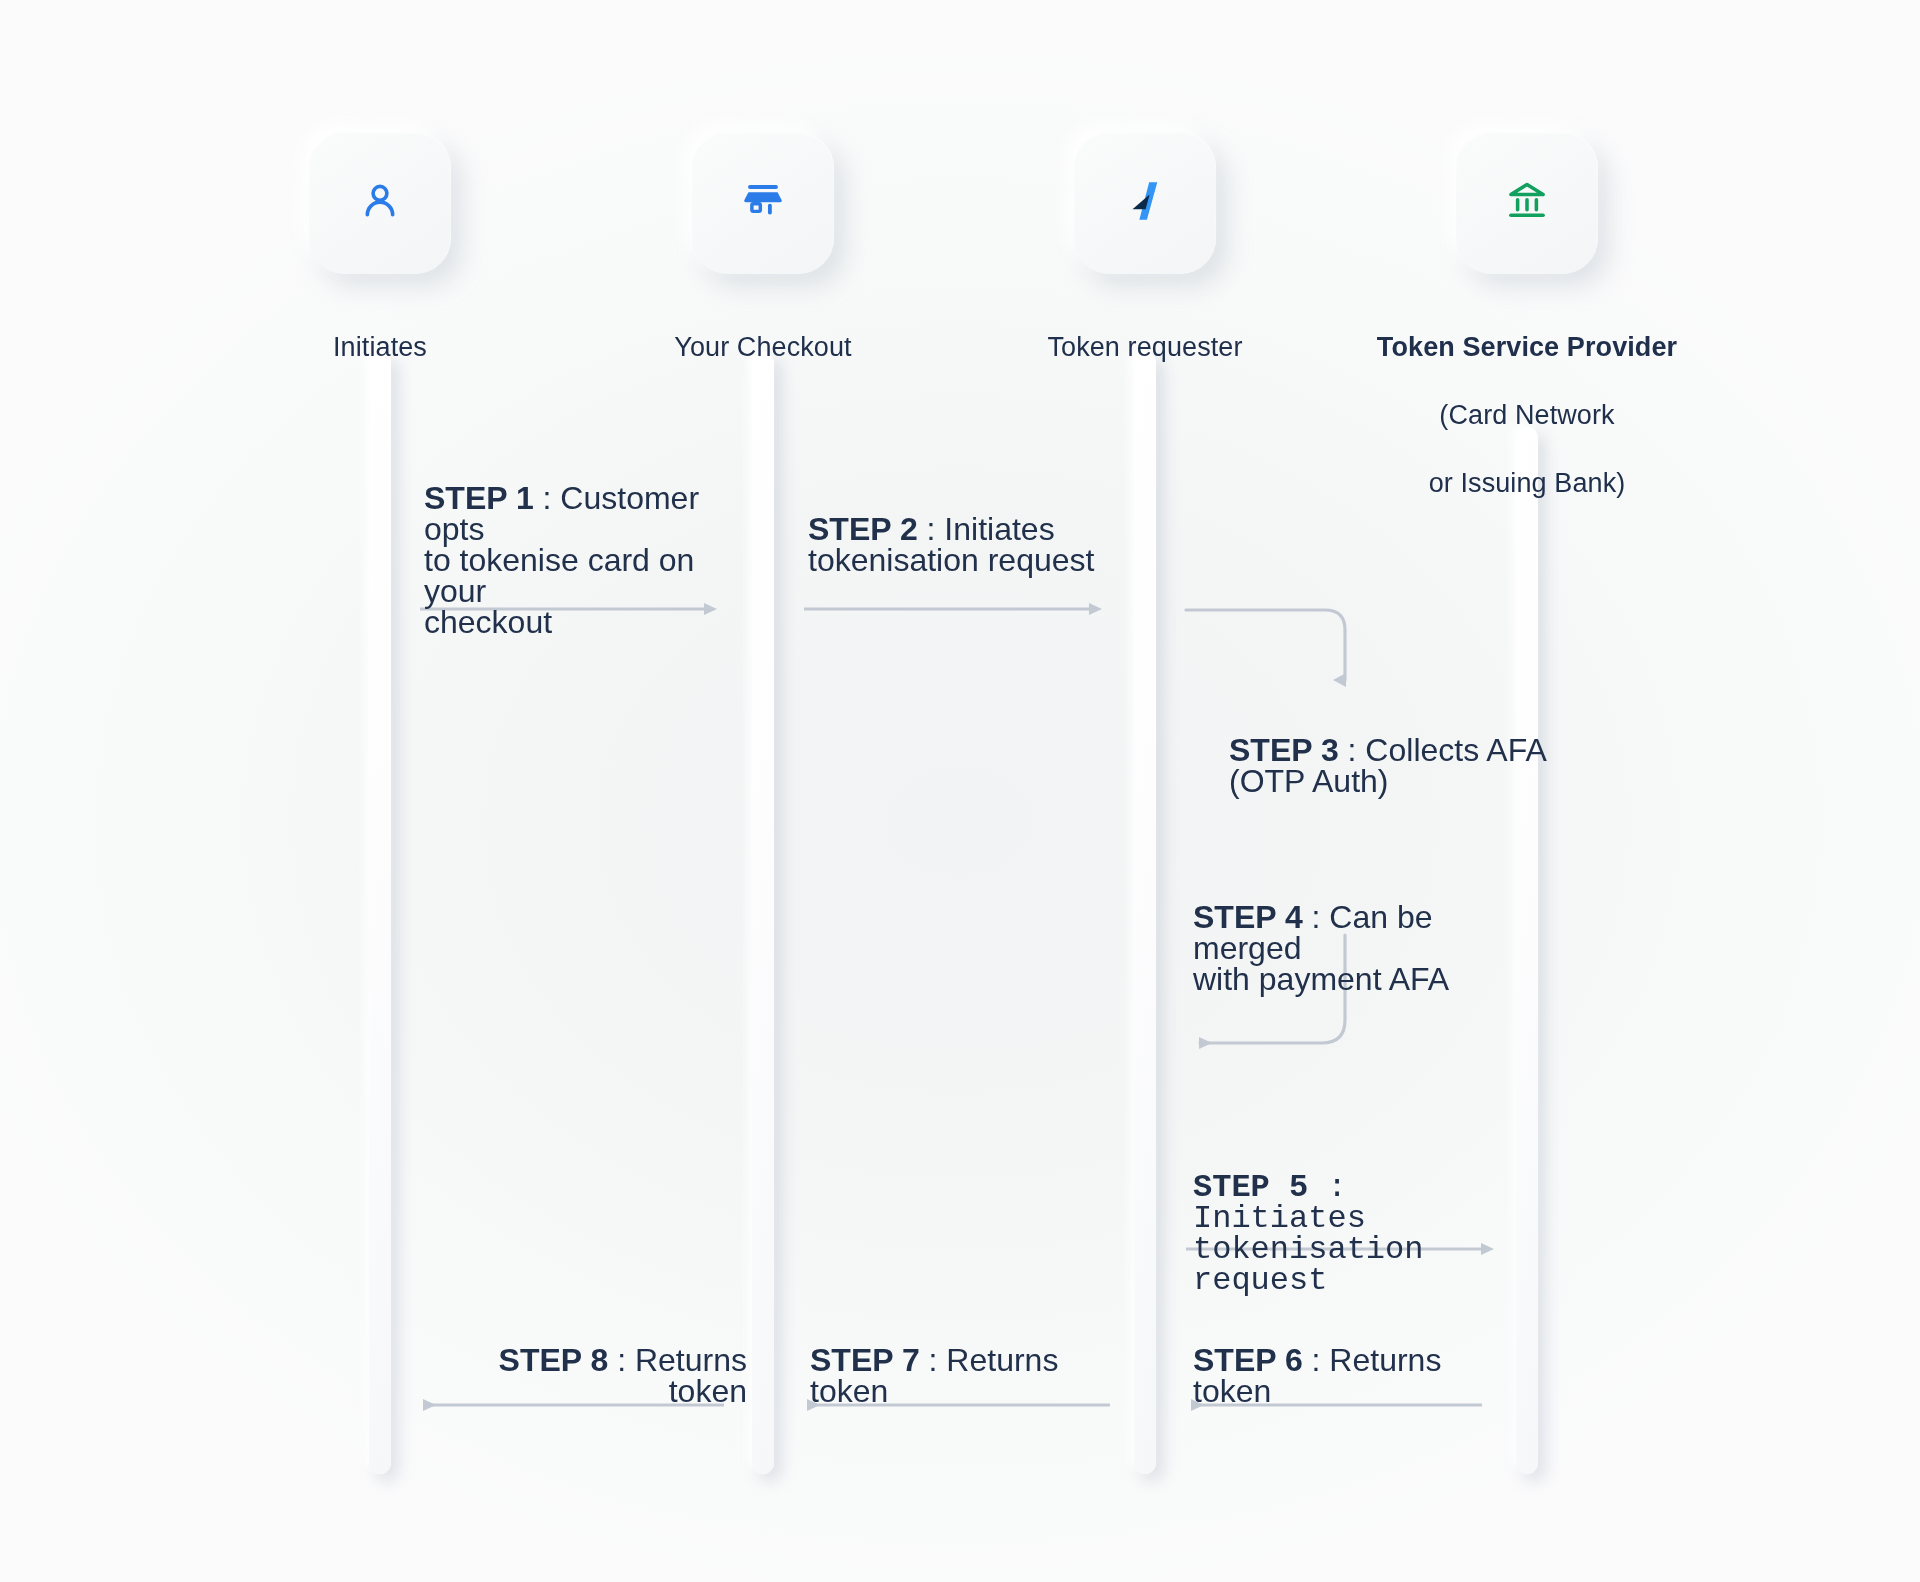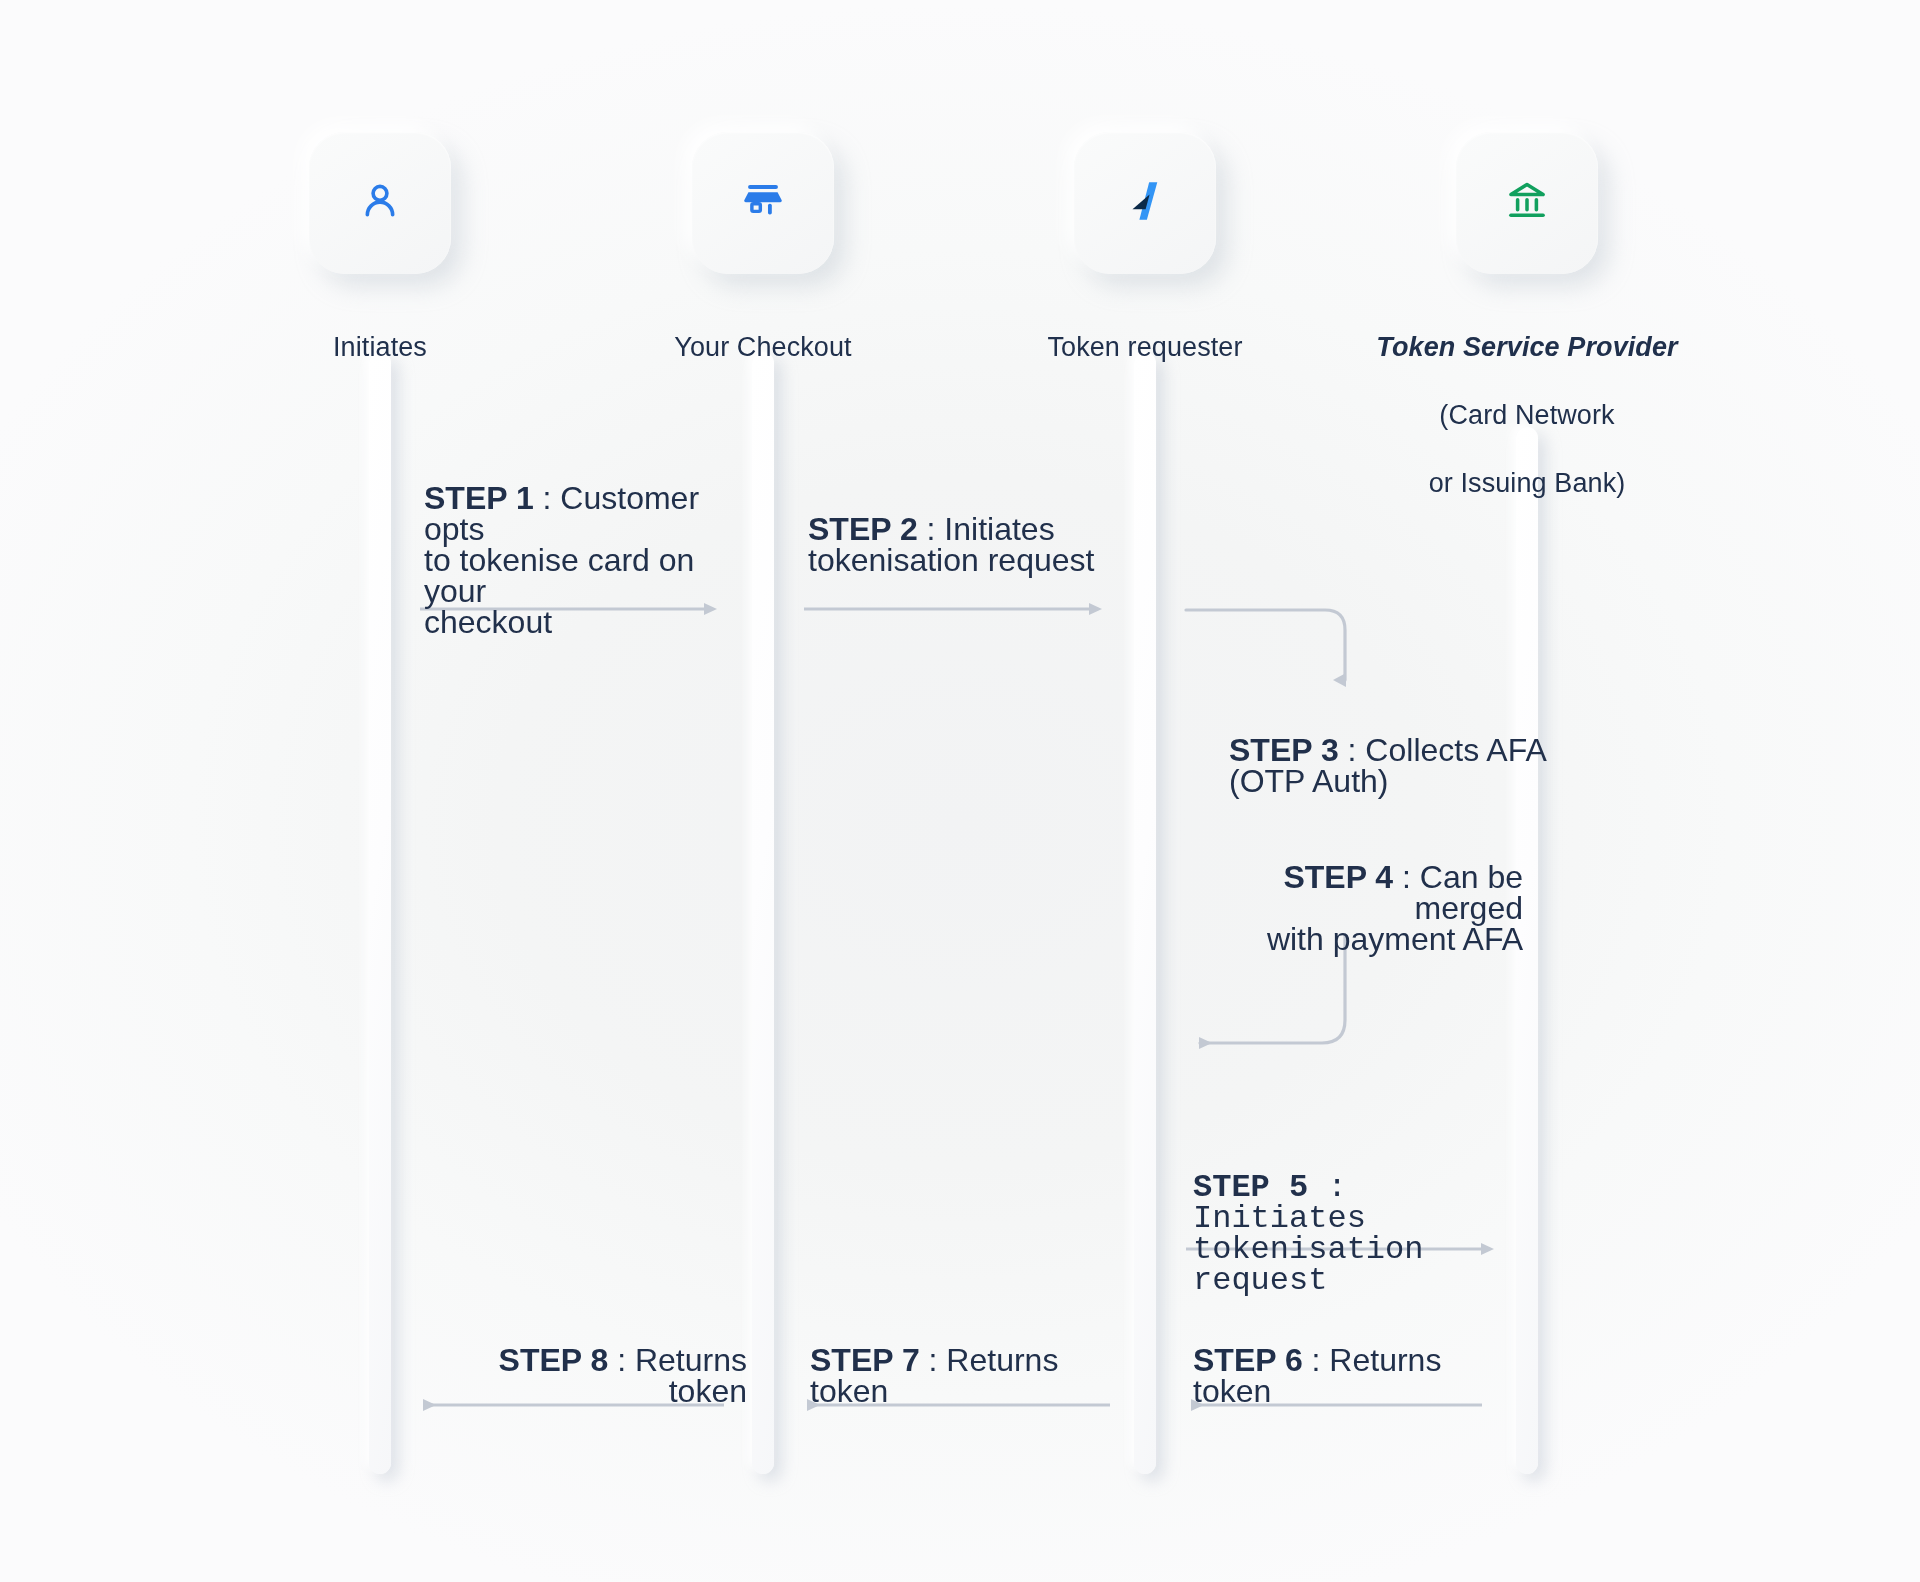--- a/index.html
+++ b/index.html
@@ -46,21 +46,21 @@
   }
   .actor-label {
     margin-top: 22px;
     font-size: 27px;
     line-height: 34px;
     color: #20304c;
     letter-spacing: 0.1px;
     font-weight: 400;
     white-space: pre-line;
   }
-  .actor-label.bold-first > .l1 { font-weight: 700; font-style: italic; }
+  .actor-label.bold-first > .l1 { font-weight: 700; }
   .actor-label .l2, .actor-label .l3 { font-weight: 400; }
 
   
   .lifeline {
     position: absolute;
     width: 22px;
     border-radius: 11px;
     background: linear-gradient(100deg, #ffffff 0%, #fdfdfe 45%, #f6f7f9 100%);
     box-shadow:
       -5px -4px 10px rgba(255,255,255,0.95),
@@ -213,21 +213,21 @@
   <div class="msg-label" style="left:808px; top:514px; width:300px;">
     <span class="step">STEP 2</span><span> : Initiates</span><br>
     <span>tokenisation request</span>
   </div>
 
   <div class="msg-label" style="left:1193px; top:735px; width:320px;margin-left:36px;">
     <span class="step">STEP 3</span><span> : Collects AFA</span><br>
     <span>(OTP Auth)</span>
   </div>
 
-  <div class="msg-label" style="left:1193px; top:862px; width:330px;text-align:right;">
+  <div class="msg-label" style="left:1193px; top:902px; width:330px;">
     <span class="step">STEP 4</span><span> : Can be merged</span><br>
     <span>with payment AFA</span>
   </div>
 
   <div class="msg-label" style="left:1193px; top:1172px; width:300px;font-family:Liberation Mono, monospace;">
     <span class="step">STEP 5</span><span> : Initiates</span><br>
     <span>tokenisation request</span>
   </div>
 
   <div class="msg-label" style="left:1193px; top:1345px; width:320px;">

